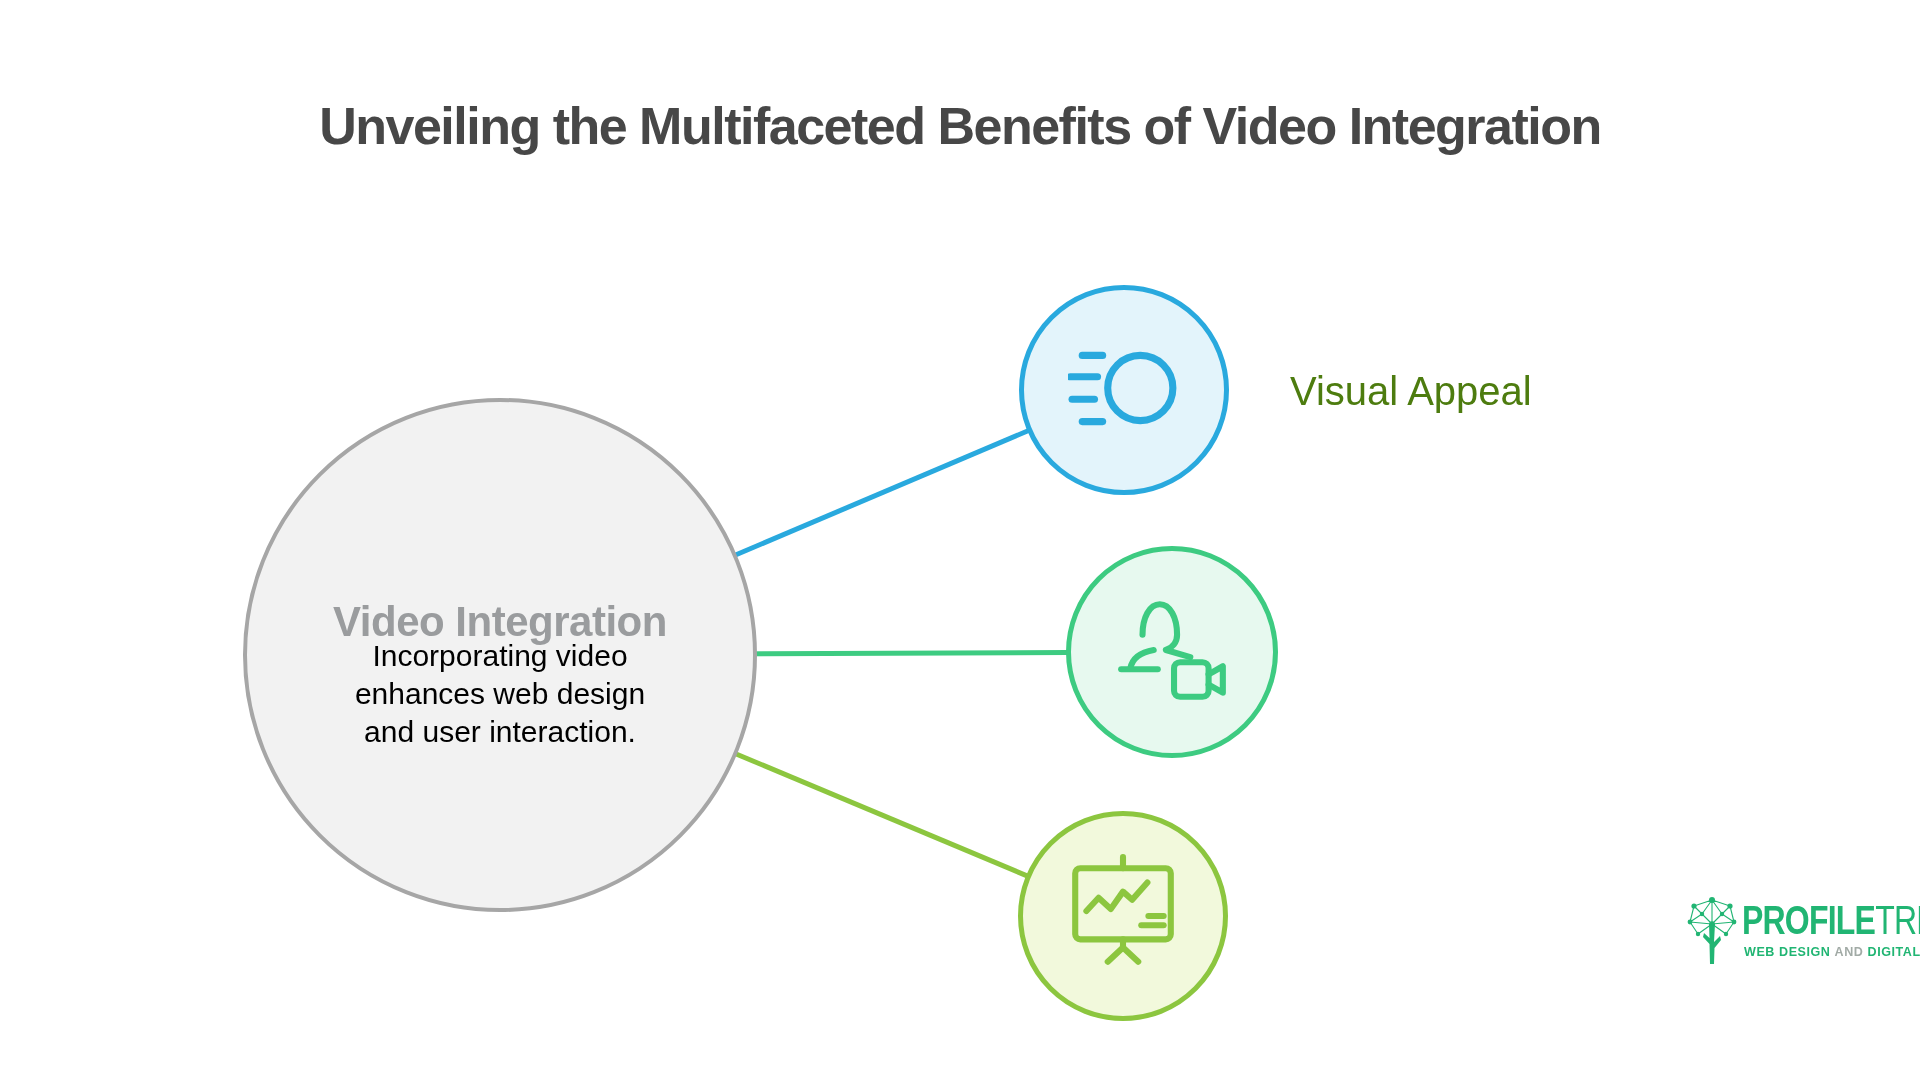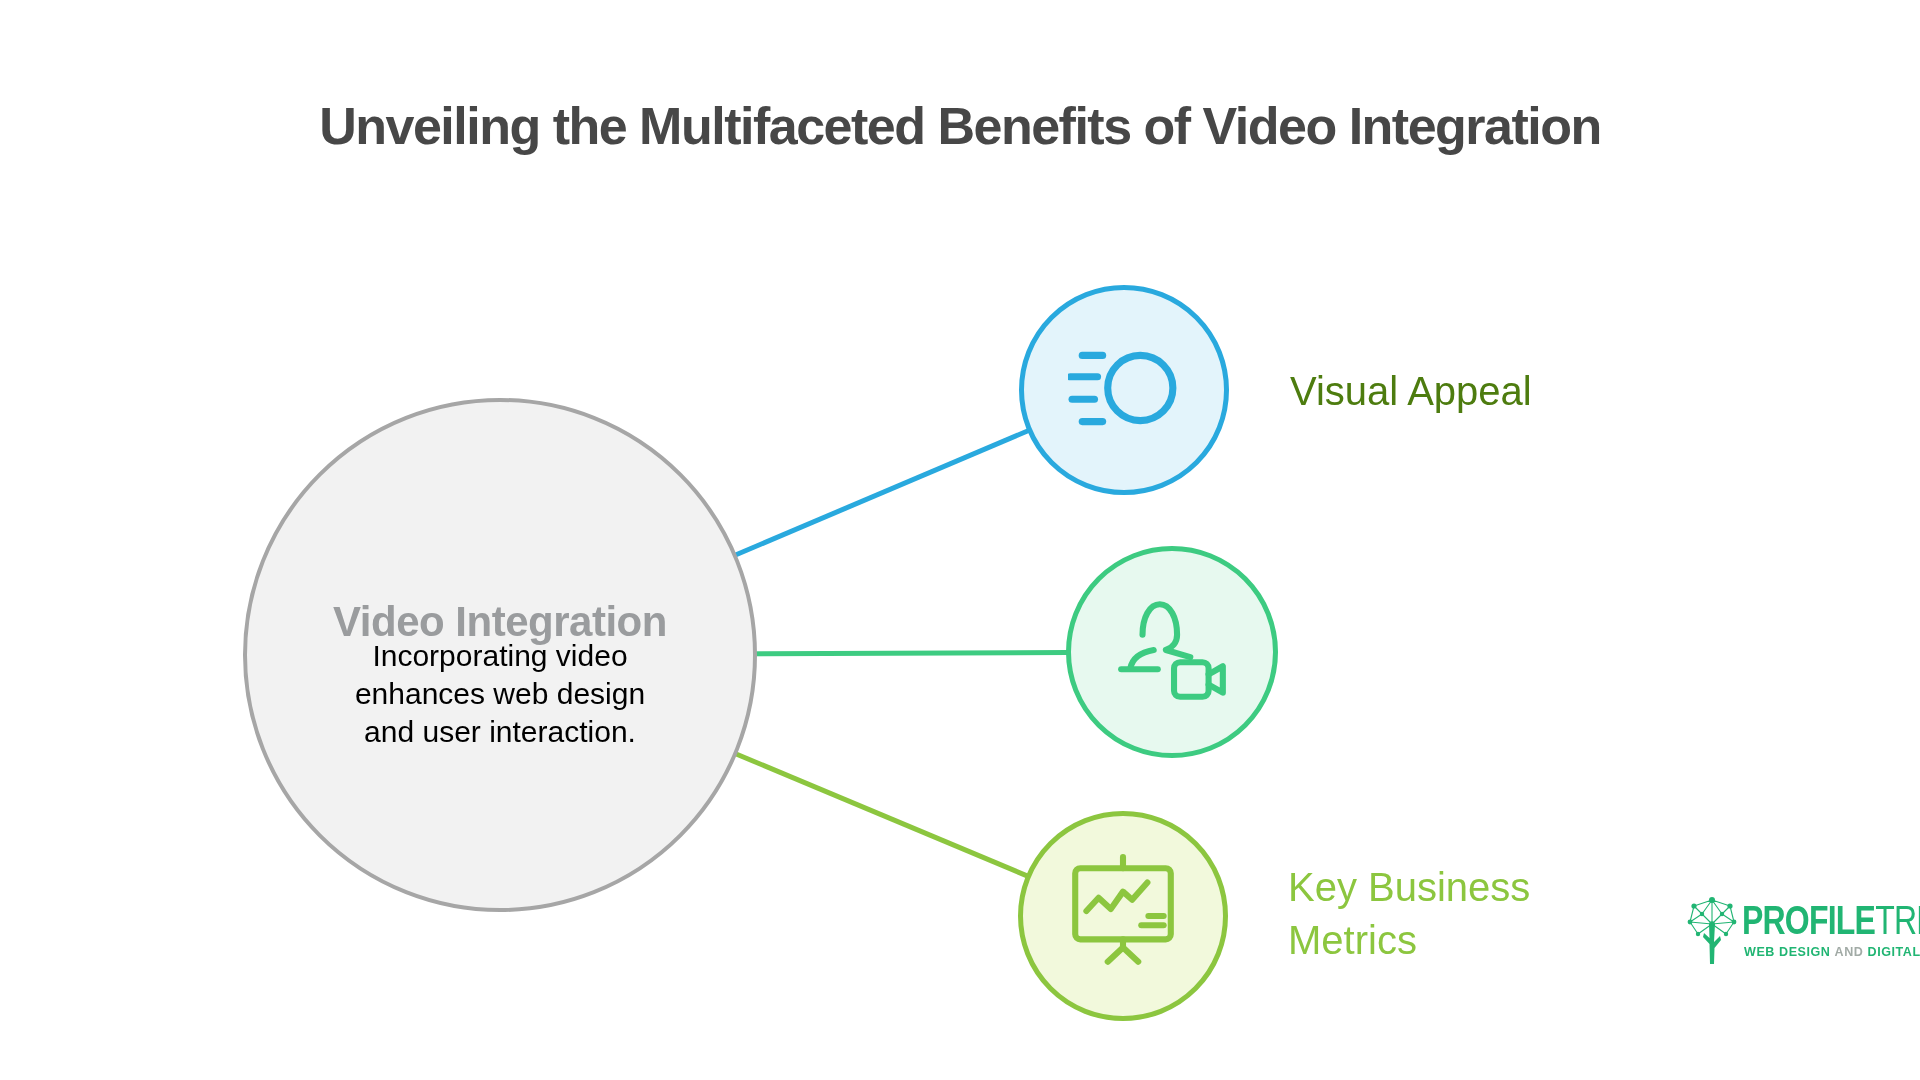--- a/index.html
+++ b/index.html
@@ -108,21 +108,20 @@
         <rect x="13" y="15" width="94" height="70" rx="5"></rect>
         <polyline points="24,57 36,44 48,55 60,38 69,46 84,29"></polyline>
         <line x1="85" y1="62" x2="100" y2="62"></line>
         <line x1="78" y1="71" x2="100" y2="71"></line>
         <line x1="60" y1="85" x2="60" y2="93"></line>
         <line x1="60" y1="93" x2="45" y2="107"></line>
         <line x1="60" y1="93" x2="75" y2="107"></line>
       </svg>
     </span>
   </div>
-  <div class="node-label label-olive">Key Business Metrics</div>
 
   <div class="logo">
     <span class="tree">
       <svg width="52" height="72" viewBox="0 0 52 72">
         <g stroke="#21b573" stroke-width="1.1" fill="none">
           <path d="M26 30 L8 12 M26 30 L26 6 M26 30 L44 12 M26 30 L4 28 M26 30 L48 28 M26 30 L12 40 M26 30 L40 40 M8 12 L26 6 M26 6 L44 12 M8 12 L4 28 M44 12 L48 28 M4 28 L12 40 M48 28 L40 40 M8 12 L16 20 M44 12 L36 20 M16 20 L26 6 M16 20 L4 28 M36 20 L26 6 M36 20 L48 28 M16 20 L26 30 M36 20 L26 30"></path>
         </g>
         <g fill="#21b573">
           <circle cx="26" cy="6" r="3"></circle>
           <circle cx="8" cy="12" r="2.6"></circle>

